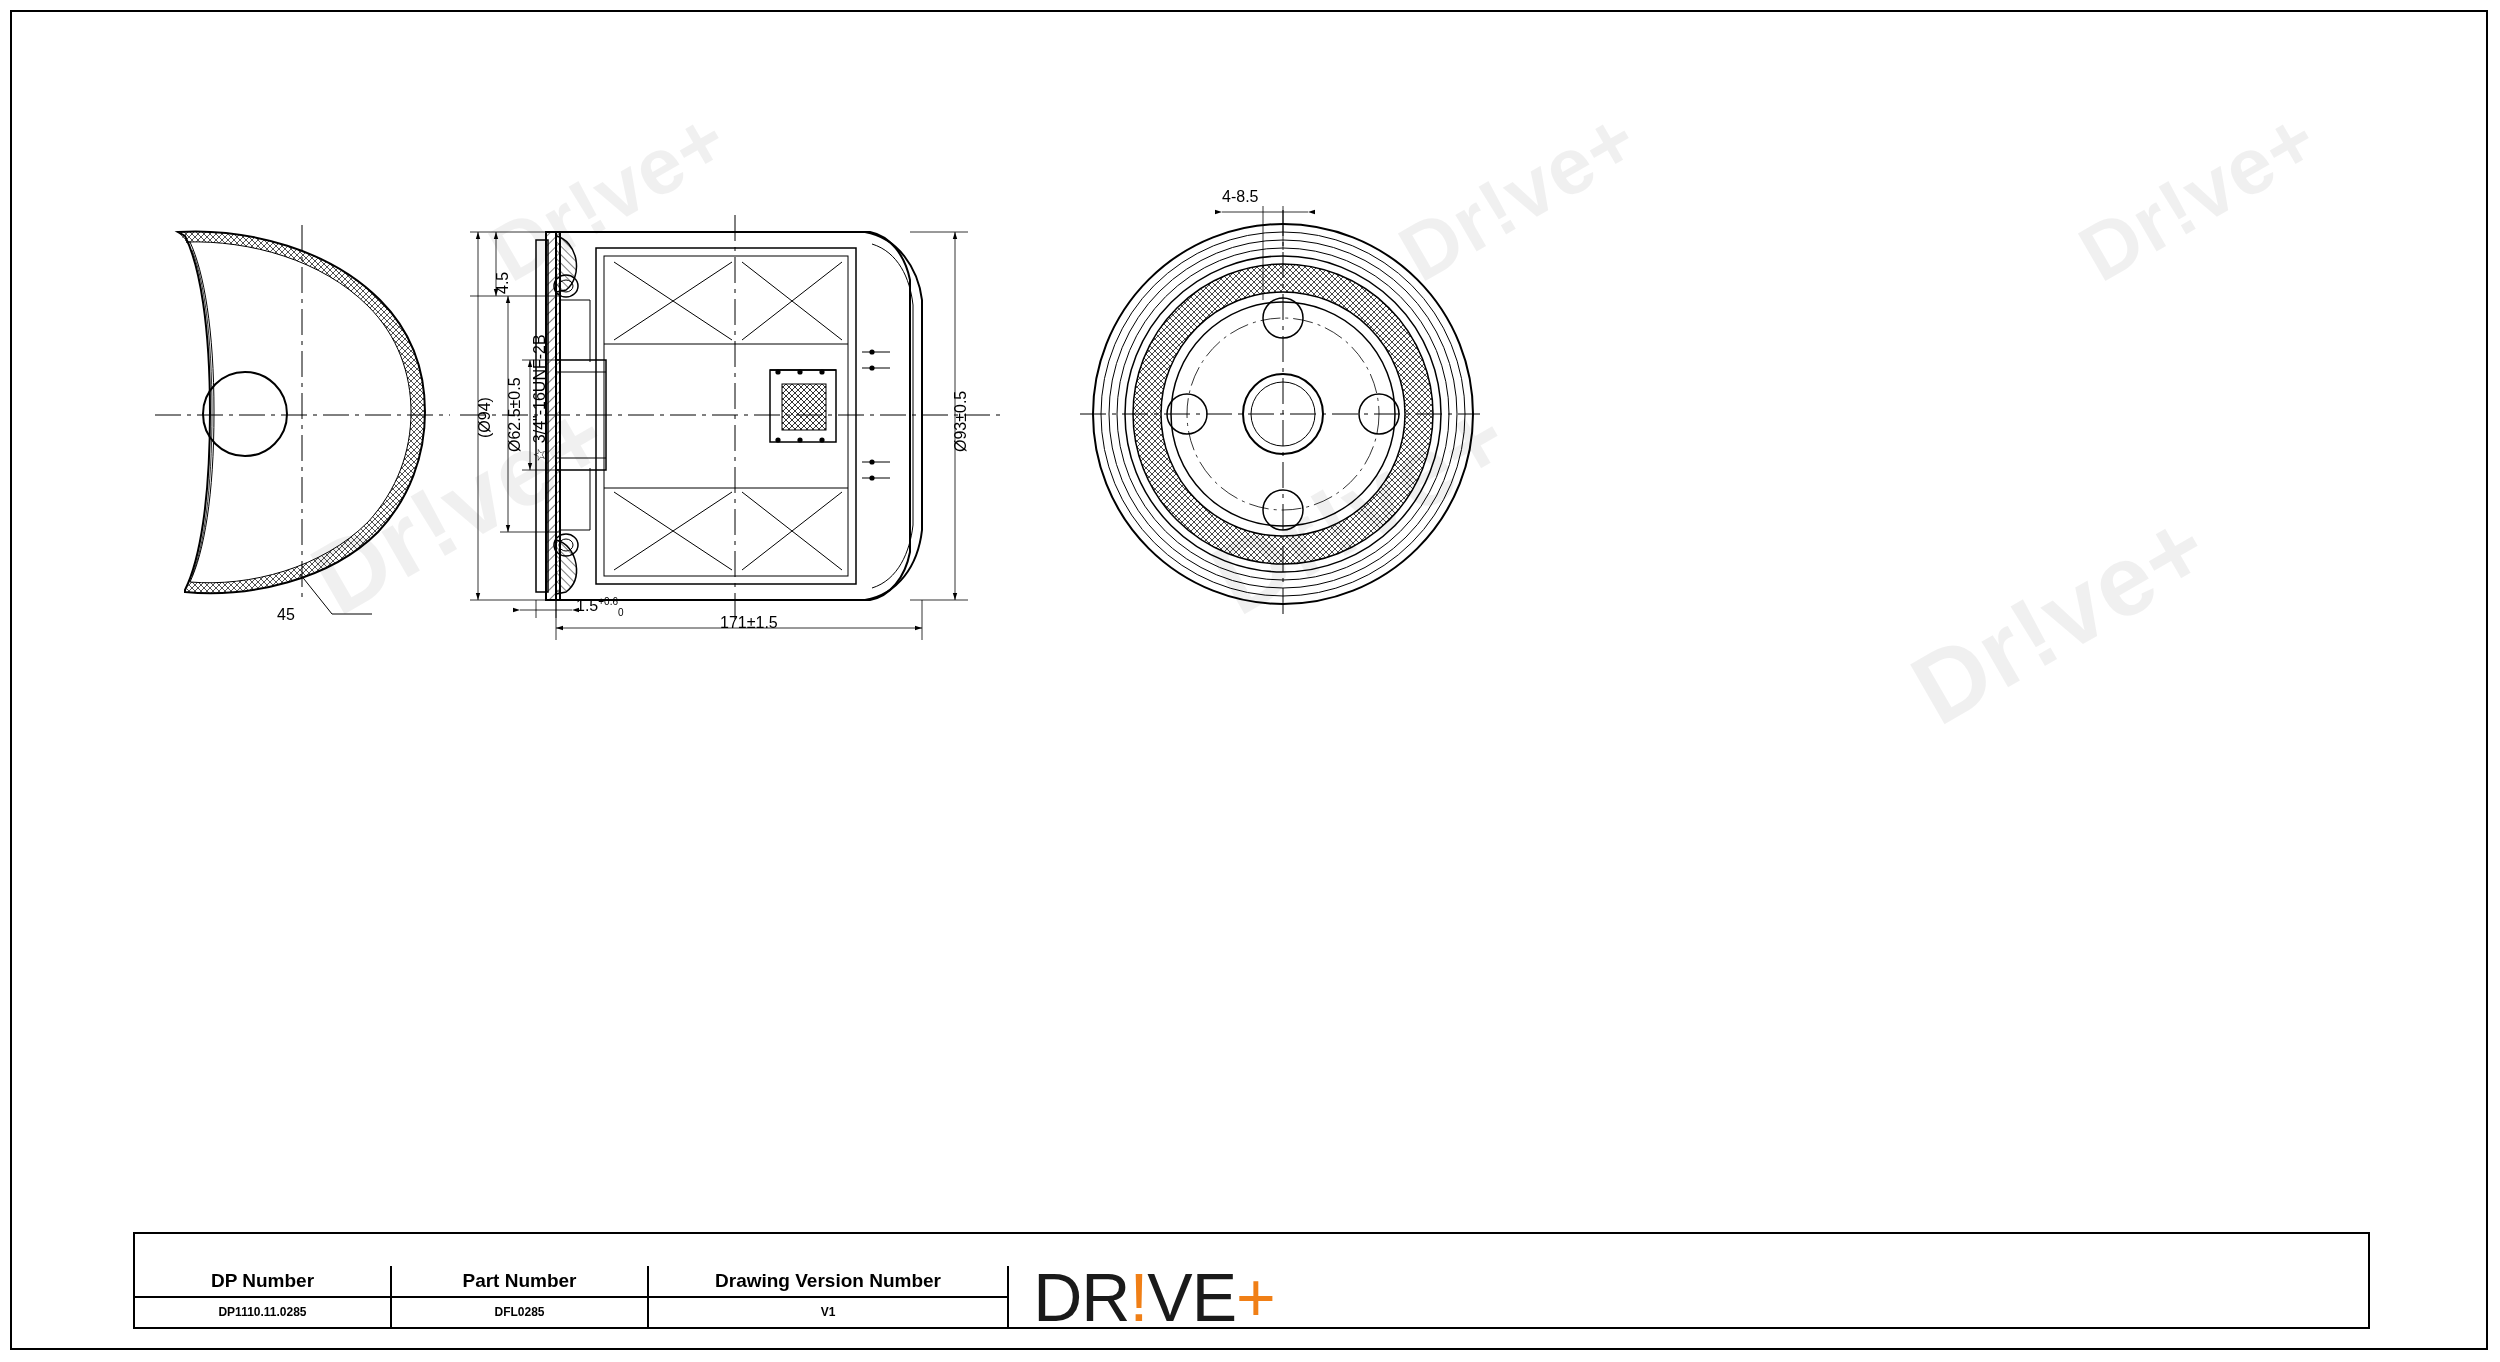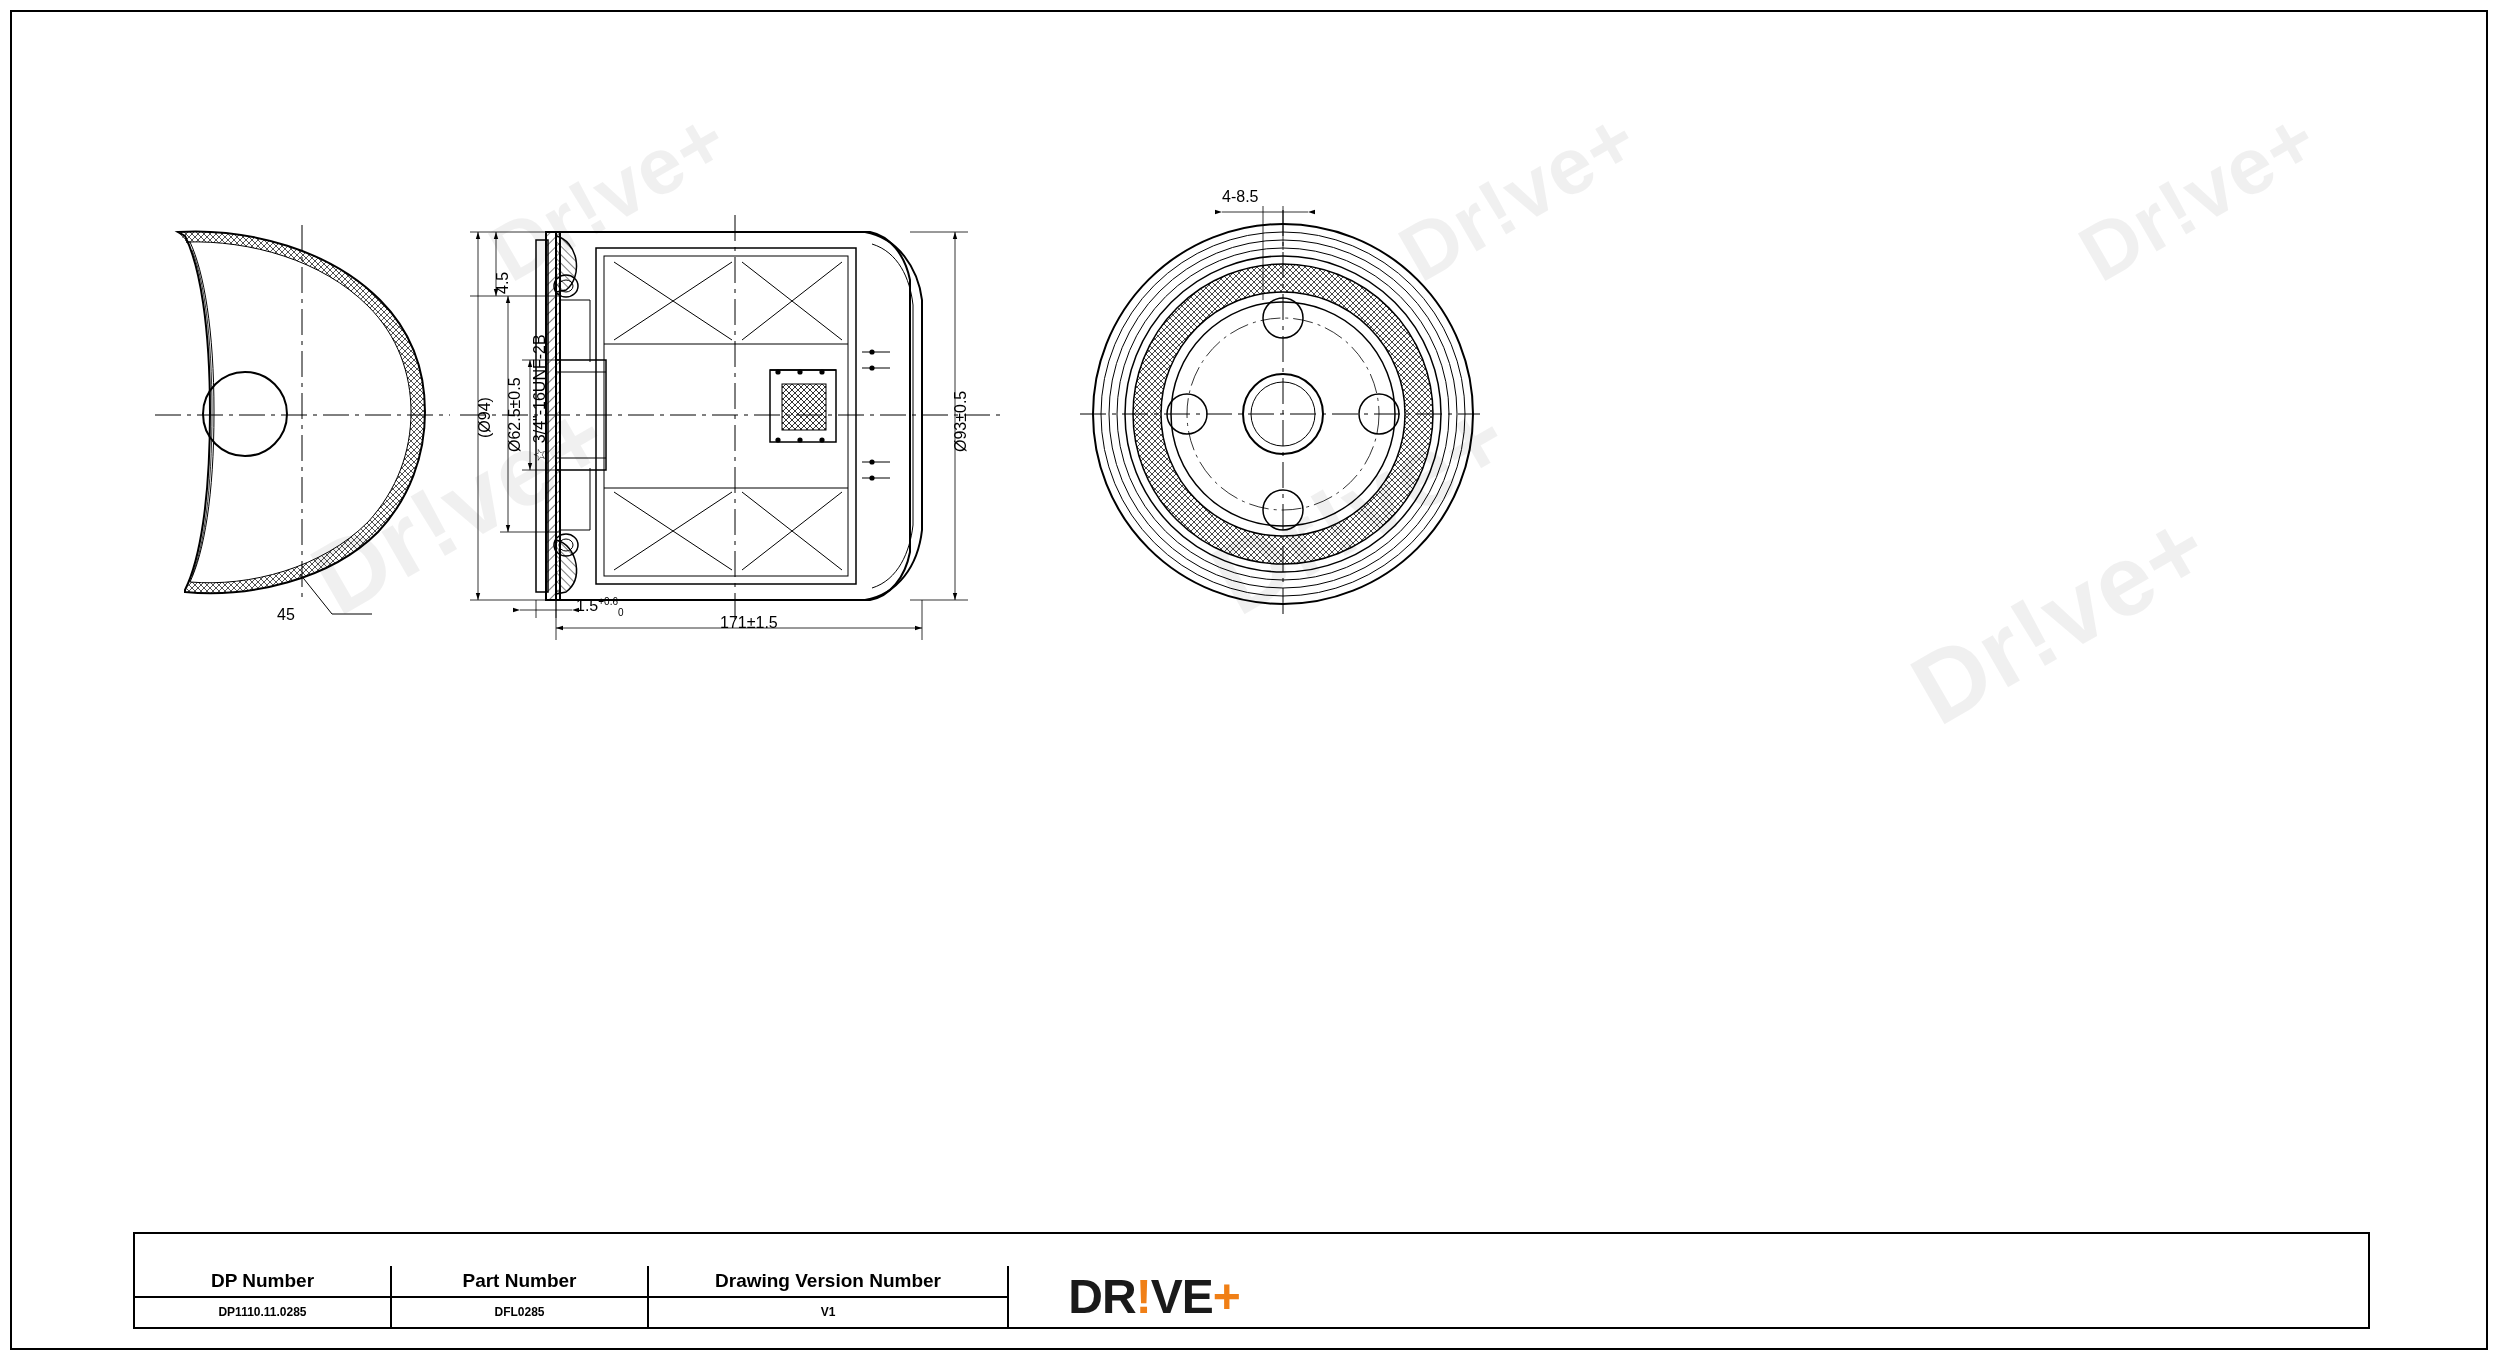--- a/index.html
+++ b/index.html
@@ -89,22 +89,22 @@
   .c2 { width: 257px; }
   .c3 { width: 360px; }
   .c4 { width: 255px; }
   .logo-cell {
     width: 290px;
     display: flex;
     align-items: center;
     justify-content: center;
   }
   .logo {
-    font-size: 48px;
-    font-weight: bold;
+    font-size: 68px;
+    font-weight: normal;
     letter-spacing: -1px;
     line-height: 1;
     display: flex;
     align-items: center;
   }
   .logo .orange { color: #F07F16; }
   .logo .black { color: #1a1a1a; }
   .dim-label {
     position: absolute;
     font-size: 16px;

